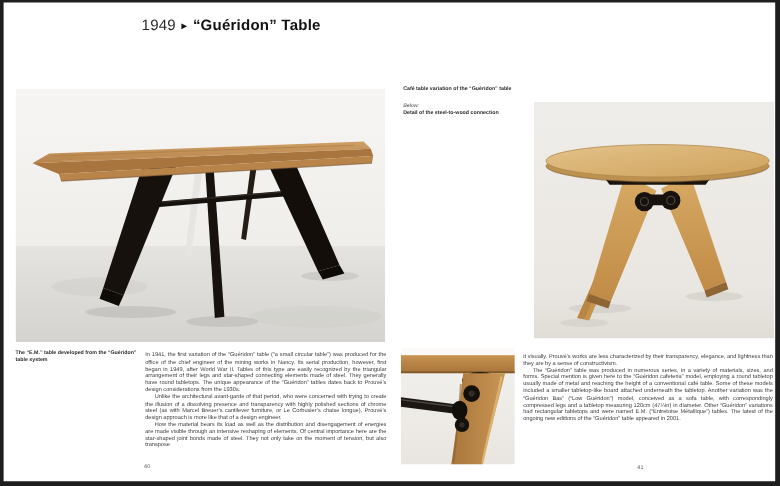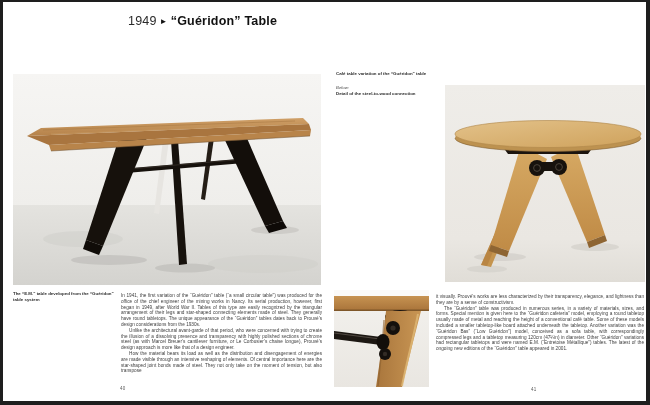--- a/index.html
+++ b/index.html
@@ -18,21 +18,20 @@
     border-right:4px solid #1e1e1e;
     border-bottom:4px solid #1e1e1e;
     background:#ffffff;
   }
   .abs{position:absolute;}
   
   .page-title{
     left:115px;top:12px;
     font-size:12.5px;color:#1f1f1f;letter-spacing:.2px;
     white-space:nowrap;
-    margin-left:10px;
   }
   .page-title .year{font-weight:400;color:#2a2a2a;}
   .page-title .arrow{font-size:8px;position:relative;top:-1.5px;margin:0 3px;color:#111;}
   .page-title .name{font-weight:700;color:#111;}
   
   .photo{display:block;}
   
   .caption{
     font-size:4.4px;line-height:5.6px;color:#2c2c2c;font-weight:700;
   }

